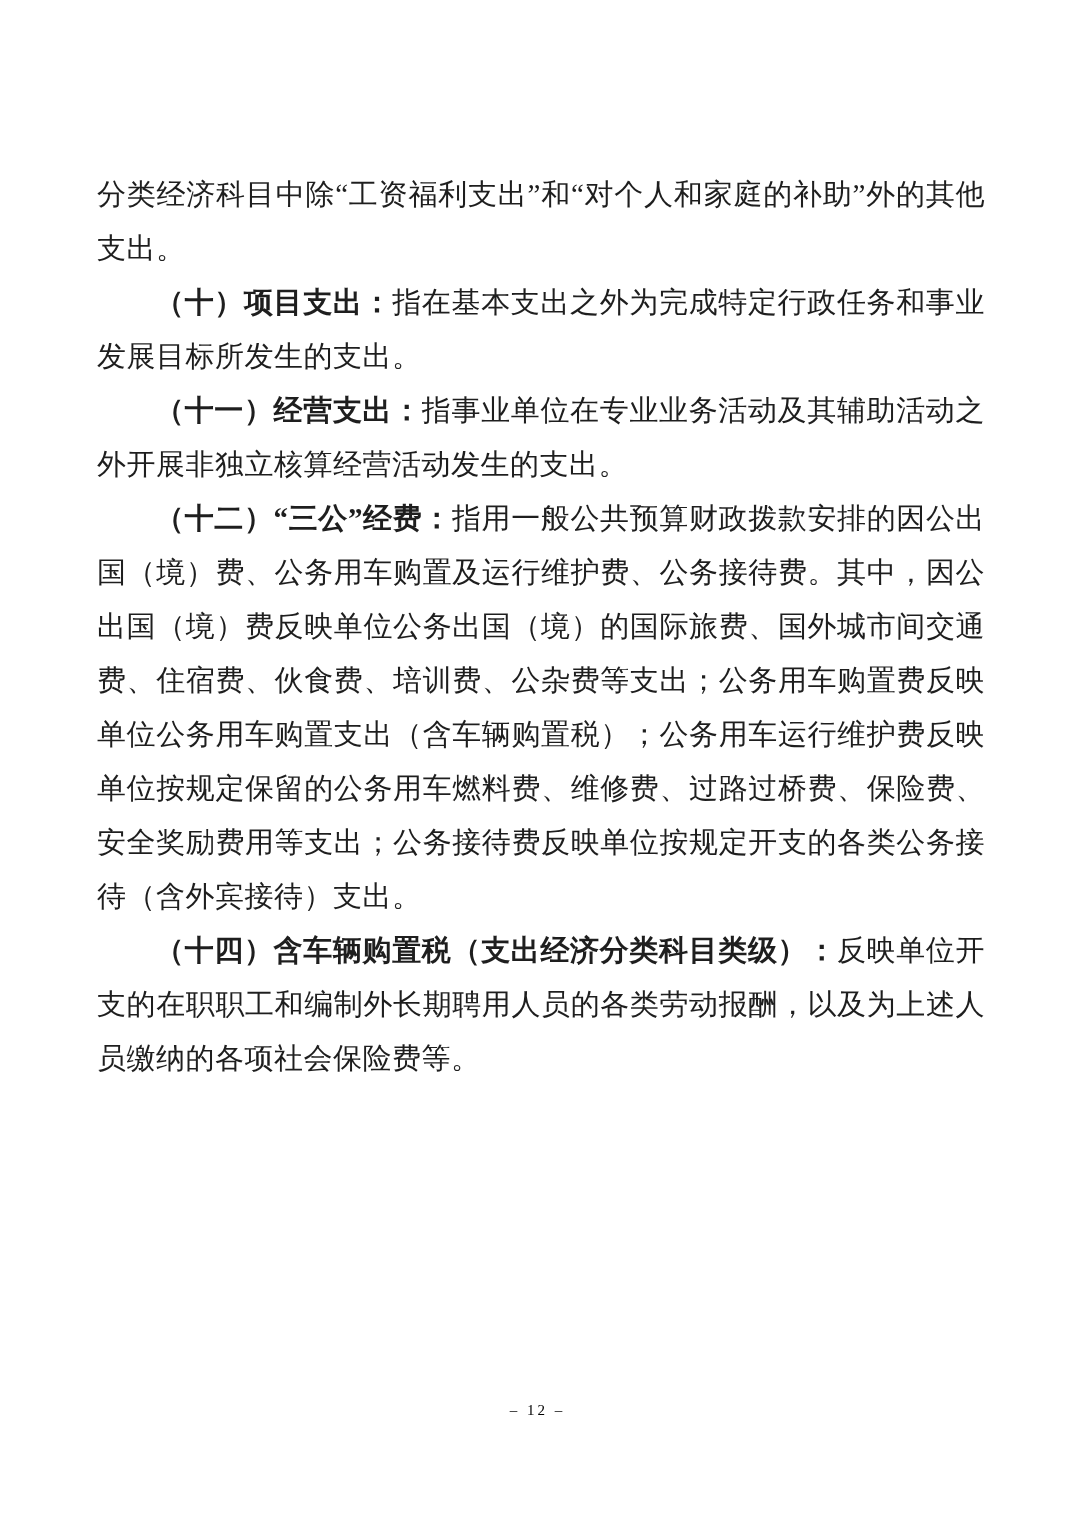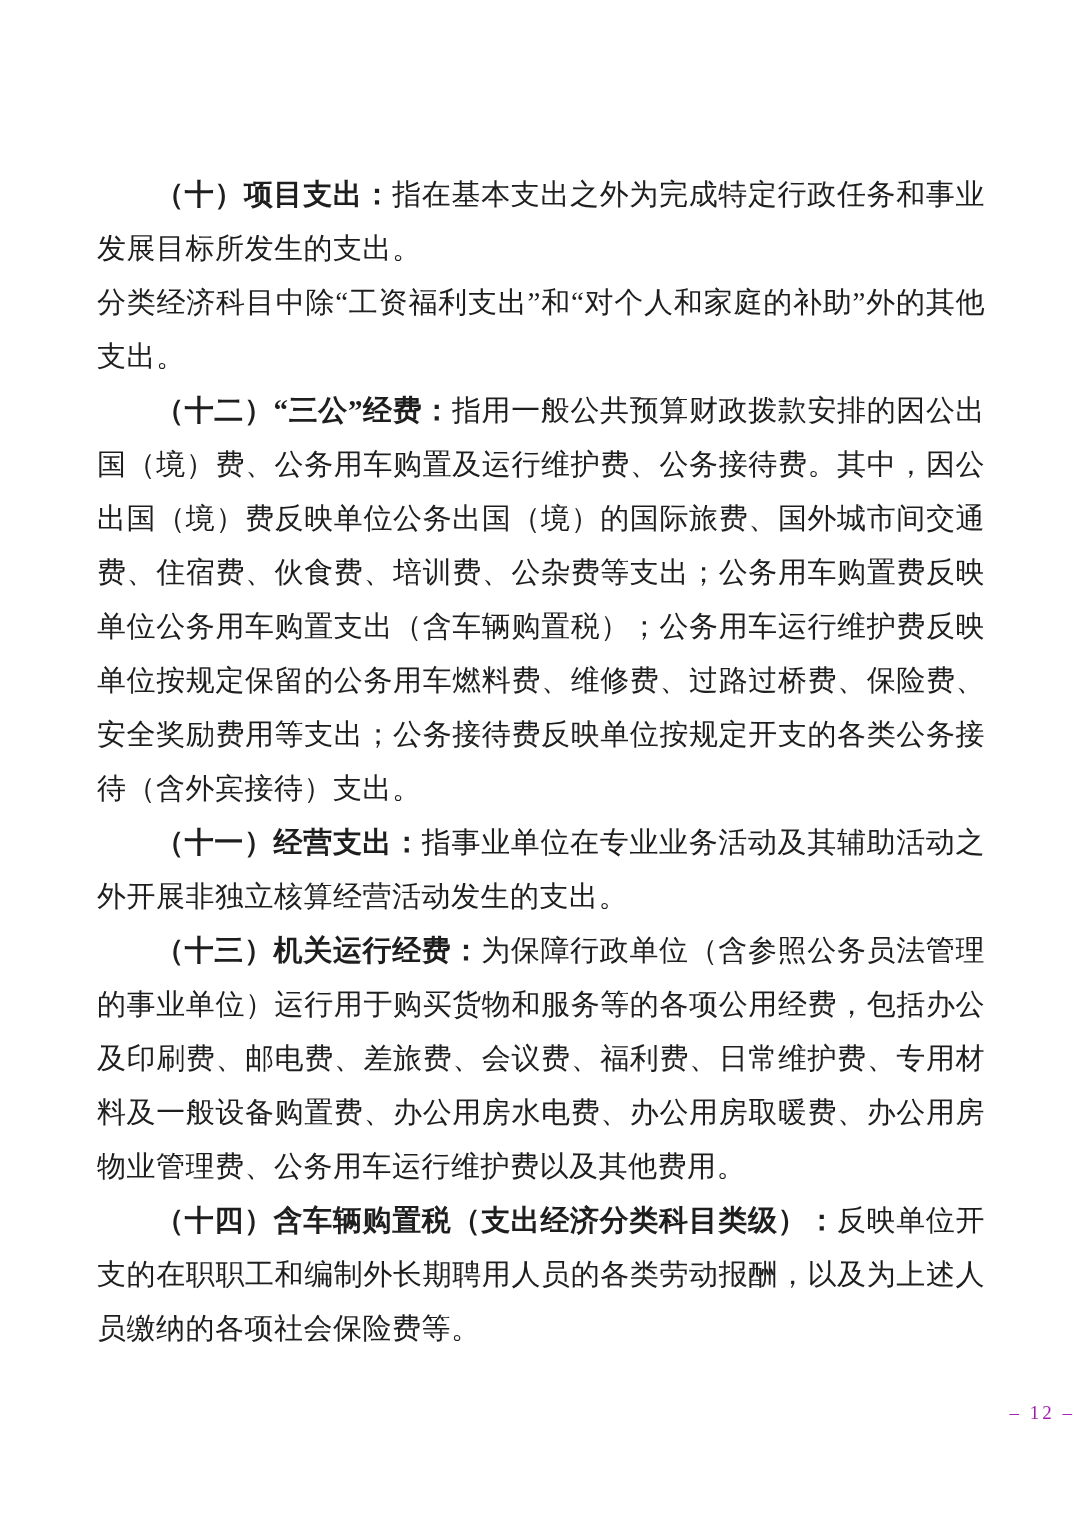--- a/index.html
+++ b/index.html
@@ -34,41 +34,40 @@
     text-indent: 2em;
   }
   .para .heading {
     font-weight: 700;
   }
   .footer {
     position: absolute;
     left: 0;
     right: 0;
     top: 1402px;
-    text-align: right;
-    font-size: 19px;
-    color: #a21caf;
+    text-align: center;
+    font-size: 15px;
+    color: #000000;
     letter-spacing: 3px;
     font-family: "Liberation Serif", serif;
   }
 </style>
 </head>
 <body>
 
 <div class="page">
   <div class="content">
 
+    <p class="para"><span class="heading"></span><span>分类经济科目中除“工资福利支出”和“对个人和家庭的补助”外的其他支出。</span></p>
+
     <p class="para indented"><span class="heading">（十）项目支出：</span><span>指在基本支出之外为完成特定行政任务和事业发展目标所发生的支出。</span></p>
 
-    <p class="para"><span class="heading"></span><span>分类经济科目中除“工资福利支出”和“对个人和家庭的补助”外的其他支出。</span></p>
+    <p class="para indented"><span class="heading">（十一）经营支出：</span><span>指事业单位在专业业务活动及其辅助活动之外开展非独立核算经营活动发生的支出。</span></p>
 
     <p class="para indented"><span class="heading">（十二）“三公”经费：</span><span>指用一般公共预算财政拨款安排的因公出国（境）费、公务用车购置及运行维护费、公务接待费。其中，因公出国（境）费反映单位公务出国（境）的国际旅费、国外城市间交通费、住宿费、伙食费、培训费、公杂费等支出；公务用车购置费反映单位公务用车购置支出（含车辆购置税）；公务用车运行维护费反映单位按规定保留的公务用车燃料费、维修费、过路过桥费、保险费、安全奖励费用等支出；公务接待费反映单位按规定开支的各类公务接待（含外宾接待）支出。</span></p>
 
-    <p class="para indented"><span class="heading">（十一）经营支出：</span><span>指事业单位在专业业务活动及其辅助活动之外开展非独立核算经营活动发生的支出。</span></p>
-
-    <p class="para indented"><span class="heading">（十三）机关运行经费：</span><span>为保障行政单位（含参照公务员法管理的事业单位）运行用于购买货物和服务等的各项公用经费，包括办公及印刷费、邮电费、差旅费、会议费、福利费、日常维护费、专用材料及一般设备购置费、办公用房水电费、办公用房取暖费、办公用房物业管理费、公务用车运行维护费以及其他费用。</span></p>
 
     <p class="para indented"><span class="heading">（十四）含车辆购置税（支出经济分类科目类级）：</span><span>反映单位开支的在职职工和编制外长期聘用人员的各类劳动报酬，以及为上述人员缴纳的各项社会保险费等。</span></p>
 
   </div>
 
   <div class="footer">– 12 –</div>
 </div>
 
 </body></html>

